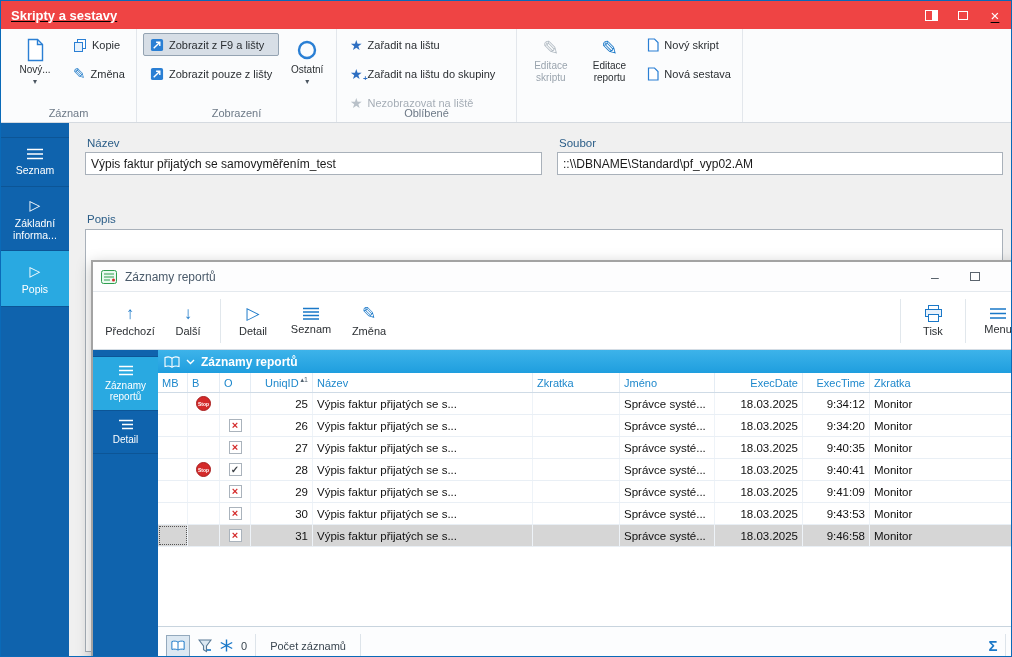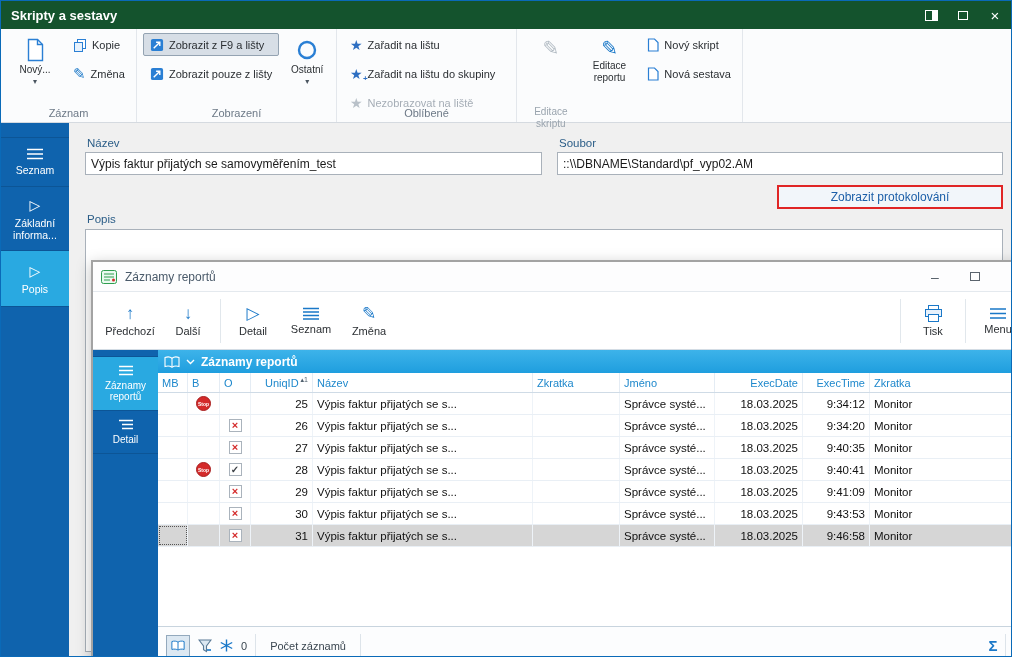--- a/index.html
+++ b/index.html
@@ -1,33 +1,33 @@
 <!DOCTYPE html>
 <html><head>
 <meta charset="utf-8">
 <style>
   * { margin:0; padding:0; box-sizing:border-box; }
   html,body { background:#9aa0a6; }
   body { font-family:"Liberation Sans", sans-serif; }
   .screen { position:relative; width:1012px; height:657px; background:#f0f0f0; overflow:hidden; border:1px solid #0a6ab8; }
 
   
-  .titlebar { position:absolute; left:0; top:0; width:100%; height:28px; background:#14532d; display:flex; align-items:center; }
+  .titlebar { position:absolute; left:0; top:0; width:100%; height:28px; background:#ef4444; display:flex; align-items:center;text-decoration:underline; }
   .titlebar .title { flex:1; color:#fff; font-size:13px; font-weight:bold; padding-left:10px; }
   .win-btn { width:32px; height:28px; display:flex; align-items:center; justify-content:center; color:#fff; font-size:15px; cursor:default; }
   .maxbox { width:10px; height:9px; border:1px solid #fff; display:inline-block; }
 
   
   .ribbon { position:absolute; left:0; top:28px; width:100%; height:94px; background:#fbfcfd; border-bottom:1px solid #d5dae0; display:flex; }
   .rgroup { position:relative; height:100%; border-right:1px solid #e3e7ec; }
   .rgroup-content { display:flex; align-items:flex-start; padding:4px 4px 0 6px; gap:3px; height:74px; }
   .rgroup-label { position:absolute; bottom:3px; left:0; right:0; text-align:center; font-size:11px; color:#6d7987; }
   .big-btn { width:56px; height:70px; display:flex; flex-direction:column; align-items:center; padding-top:4px; gap:2px; border:1px solid transparent; border-radius:2px; cursor:default; }
   .big-btn .bb-label { font-size:10px; color:#2b2f33; text-align:center; line-height:1.15; }
-  .big-btn.disabled .bb-label { color:#9aa4ae;margin-top:46px; }
+  .big-btn.disabled .bb-label { color:#9aa4ae; }
   .small-col { display:flex; flex-direction:column; gap:6px; }
   .small-btn { height:23px; display:flex; align-items:center; gap:5px; padding:0 6px; font-size:11px; color:#2b2f33; border:1px solid transparent; border-radius:2px; white-space:nowrap; cursor:default; }
   .small-btn.selected { background:#d7dee6; border-color:#94a3b2; }
   .small-btn.disabled { color:#a5adb6; }
   .caret { font-size:8px; color:#4a5560; line-height:1; }
   .star { font-size:14px; color:#2e6fc2; line-height:1; position:relative; }
   .star.gray { color:#b9c1c9; }
   .star .plus { position:absolute; right:-5px; bottom:-2px; font-size:8px; font-weight:bold; color:#2e6fc2; }
   .pencil { font-size:15px; color:#1a78c8; line-height:1; }
   .pencil.big { font-size:20px; }
@@ -257,21 +257,20 @@
     <div class="side-item active" style="height:56px">
       <span style="font-size:14px">▷</span>
       <span>Popis</span>
     </div>
   </div>
 
   <span class="flabel" style="left:86px; top:136px">Název</span>
   <input class="field" style="left: 84px; top: 151px; width: 457px;" value="Výpis faktur přijatých se samovyměřením_test">
   <span class="flabel" style="left:558px; top:136px">Soubor</span>
   <input class="field" style="left: 556px; top: 151px; width: 446px;" value="::\\DBNAME\Standard\pf_vyp02.AM">
-  <div class="protok-btn">Zobrazit protokolování</div>
   <span class="flabel" style="left:86px; top:212px">Popis</span>
   <div class="popis-box"></div>
 
   <div class="dialog">
     <div class="dlg-titlebar">
       <span style="padding-left:8px">
         <svg width="16" height="14" viewBox="0 0 16 14">
             <rect x="0.5" y="0.5" width="15" height="13" rx="2" fill="#eafaf0" stroke="#2e9e4f"></rect>
             <path d="M3 4 h10 M3 7 h10 M3 10 h6" stroke="#2e9e4f" stroke-width="1.2"></path>
             <circle cx="12.5" cy="10" r="1.5" fill="#d42a2a"></circle>

